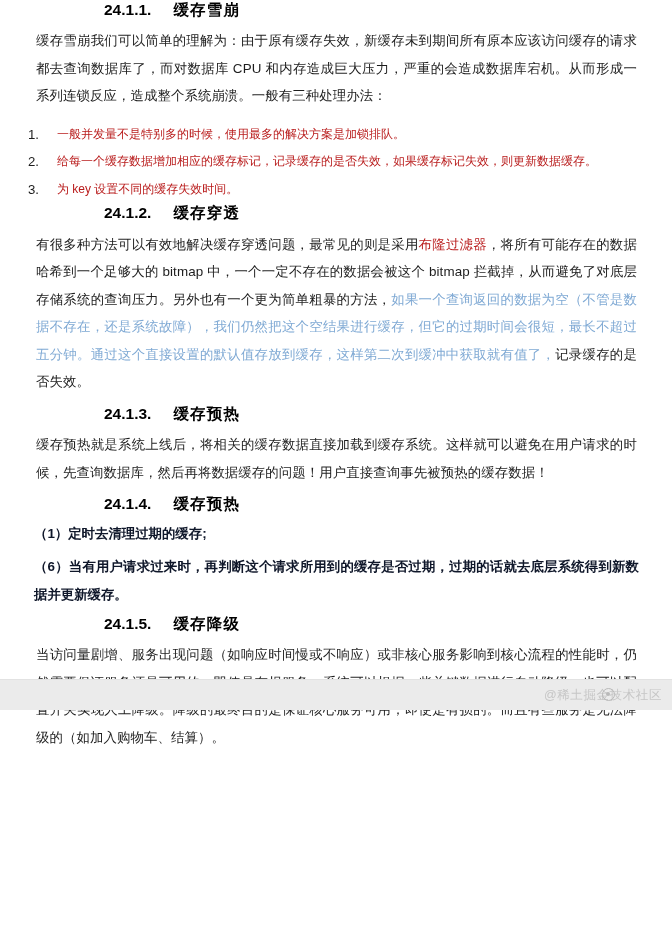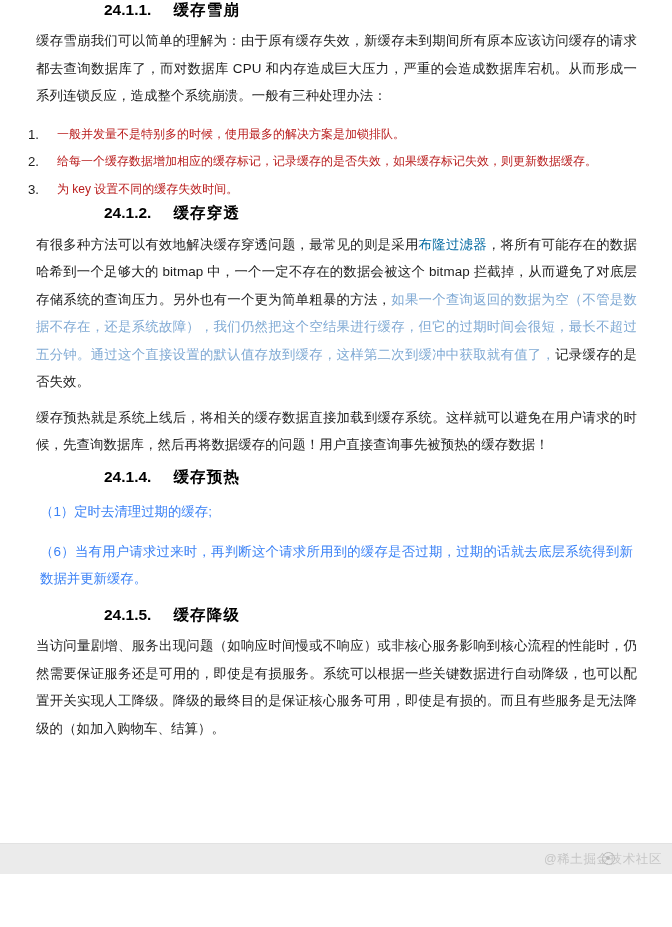--- a/index.html
+++ b/index.html
@@ -12,21 +12,21 @@
     background: #ffffff;
     font-family: "Liberation Sans", "DejaVu Sans", sans-serif;
     color: #1a1a1a;
     overflow: hidden;
     position: relative;
   }
 
   .page {
     position: relative;
     width: 672px;
-    height: 874px;
+    height: 710px;
     box-sizing: border-box;
     padding: 0 27px 0 28px;
     background: #fff;
   }
 
   h3.heading {
     font-size: 15.5px;
     font-weight: bold;
     color: #000;
     margin: 0;
@@ -84,30 +84,31 @@
     left: 0;
     top: 0;
     font-size: 13.2px;
     line-height: 27.5px;
     color: #1d1d1d;
   }
 
   .indent-para {
     font-size: 13.4px;
     line-height: 27.5px;
-    margin: 12px;
-    color: #3b82f6;
+    margin: 6px;
+    color: #0f172a;
     text-align: justify;
     text-justify: inter-ideograph;
     text-indent: 0;
     padding-left: 0;
+    font-weight: bold;
   }
 
   .link-blue {
-    color: #0369a1;
+    color: #b91c1c;
   }
   .hl-blue {
     color: #7fa9d4;
   }
 
   .footer-bar {
     position: absolute;
     left: 0;
     bottom: 0;
     width: 672px;
@@ -168,20 +169,21 @@
     <li>一般并发量不是特别多的时候，使用最多的解决方案是加锁排队。</li>
     <li>给每一个缓存数据增加相应的缓存标记，记录缓存的是否失效，如果缓存标记失效，则更新数据缓存。</li>
     <li>为 key 设置不同的缓存失效时间。</li>
   </ol>
 
   <h3 class="heading s-head-next"><span class="num">24.1.2.</span><span class="gap"></span><span class="title">缓存穿透</span></h3>
 
 
   <p class="para s-para-gap"><span>有很多种方法可以有效地解决缓存穿透问题，最常见的则是采用</span><span class="link-blue">布隆过滤器</span><span>，将所有可能存在的数据哈希到一个足够大的 bitmap 中，一个一定不存在的数据会被这个 bitmap 拦截掉，从而避免了对底层存储系统的查询压力。另外也有一个更为简单粗暴的方法，</span><span class="hl-blue">如果一个查询返回的数据为空（不管是数据不存在，还是系统故障），我们仍然把这个空结果进行缓存，但它的过期时间会很短，最长不超过五分钟。通过这个直接设置的默认值存放到缓存，这样第二次到缓冲中获取就有值了，</span><span>记录缓存的是否失效。</span></p>
 
+  <h3 class="heading s-head-next"><span class="num">24.1.3.</span><span class="gap"></span><span class="title">缓存预热</span></h3>
 
   <p class="para s-after-head">缓存预热就是系统上线后，将相关的缓存数据直接加载到缓存系统。这样就可以避免在用户请求的时候，先查询数据库，然后再将数据缓存的问题！用户直接查询事先被预热的缓存数据！</p>
 
   <h3 class="heading s-head-next"><span class="num">24.1.4.</span><span class="gap"></span><span class="title">缓存预热</span></h3>
 
 
   <p class="indent-para s-para-gap">（1）定时去清理过期的缓存;</p>
 
   <p class="indent-para s-para-gap">（6）当有用户请求过来时，再判断这个请求所用到的缓存是否过期，过期的话就去底层系统得到新数据并更新缓存。</p>
 

